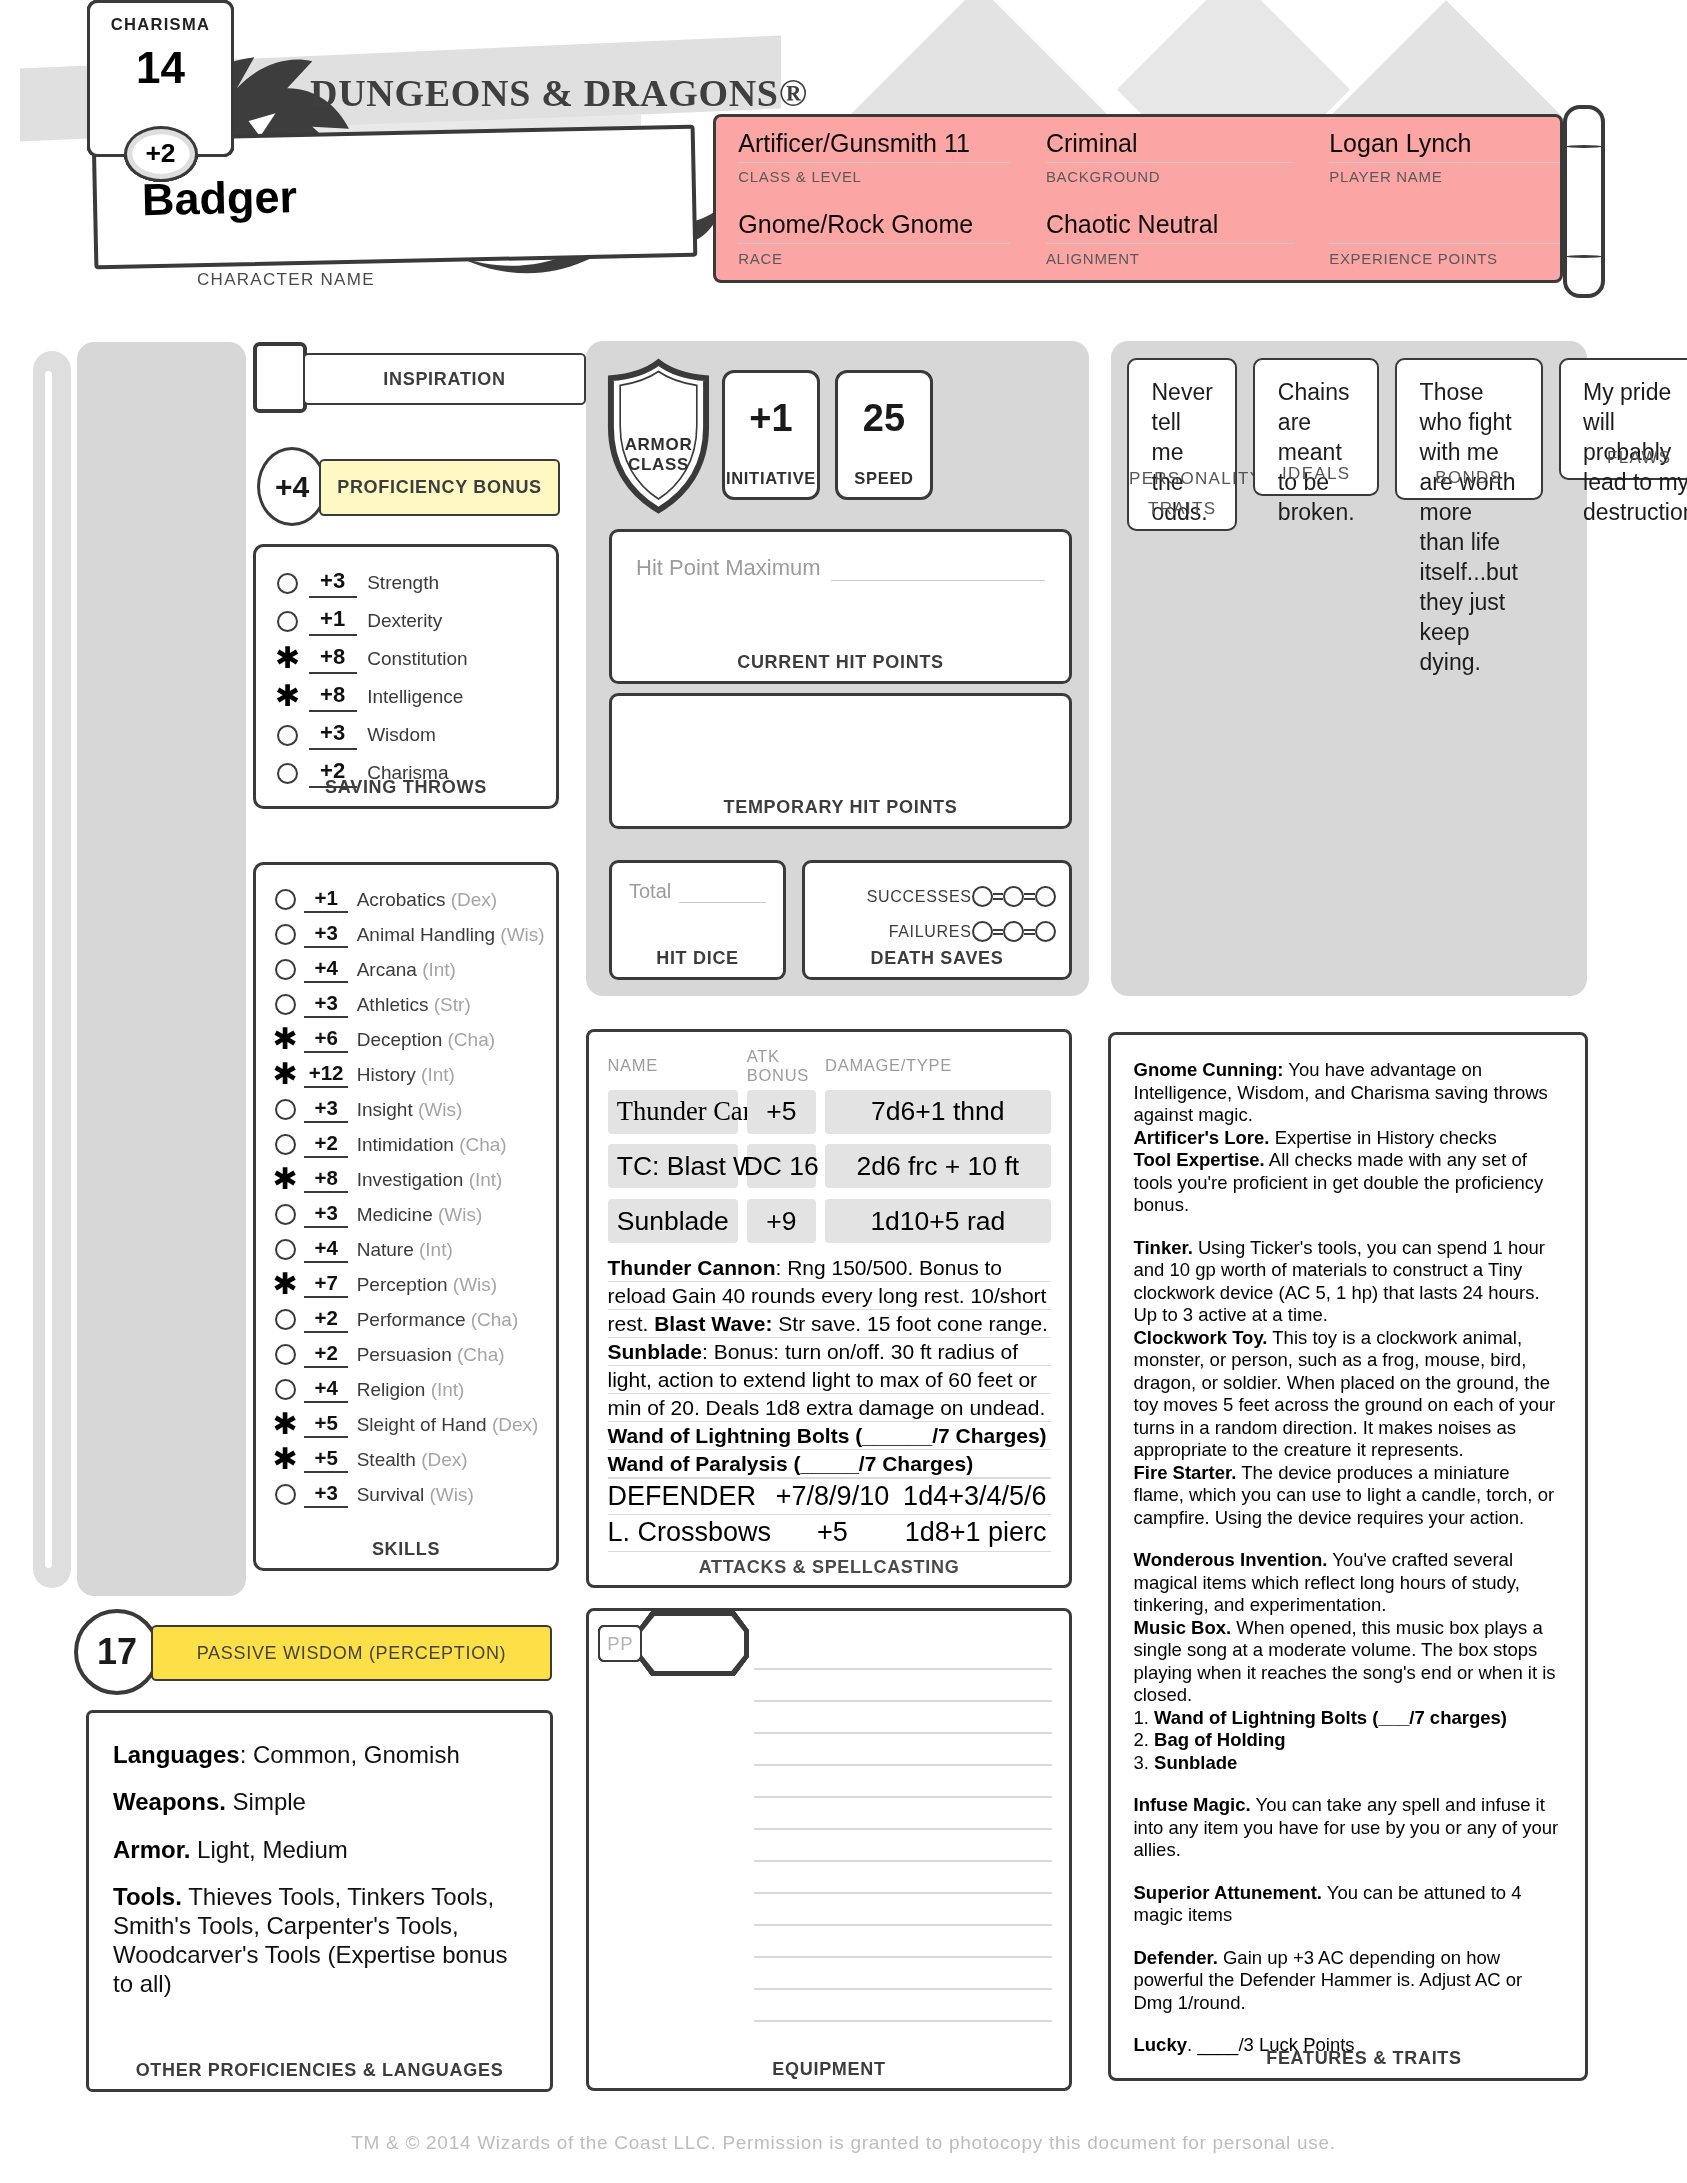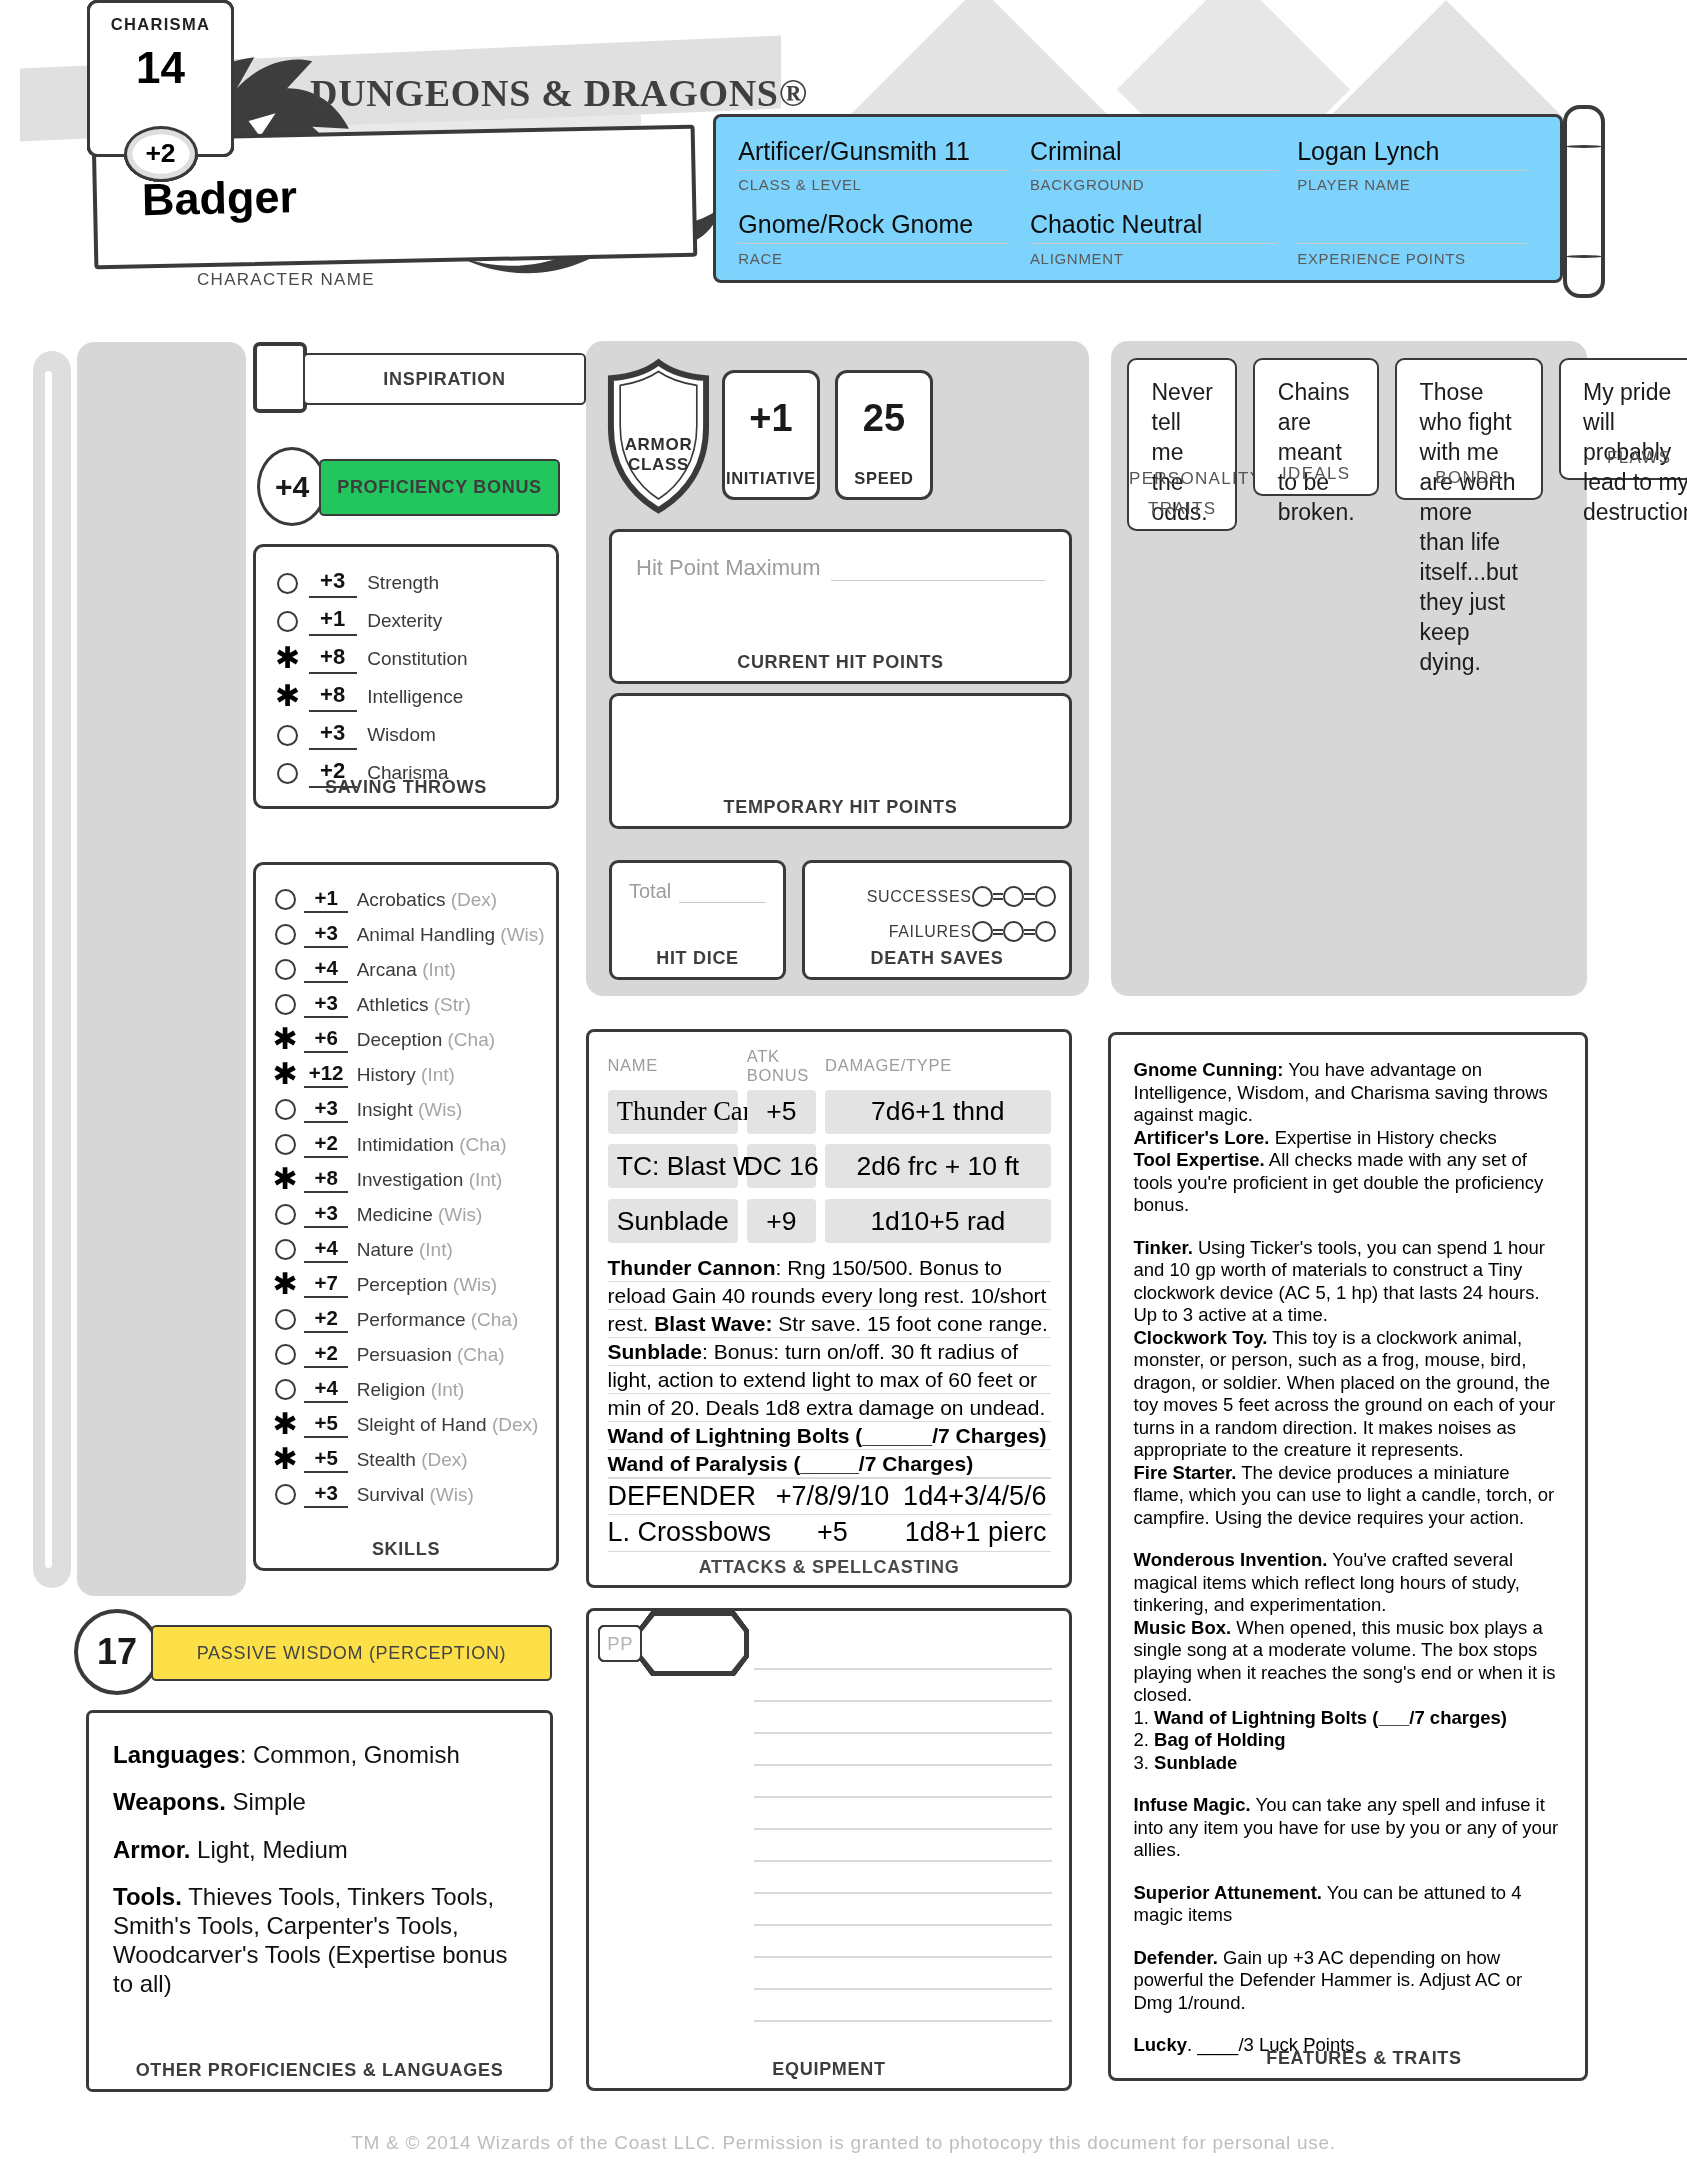--- a/index.html
+++ b/index.html
@@ -21,41 +21,41 @@
   .scroll-roll::before, .scroll-roll::after { content:""; position:absolute; left:-1.3px; right:-1.3px; height:0; border-top:3.3px solid #3a3a3a; border-radius:50%; }
   .scroll-roll::before { top:36px; } .scroll-roll::after { bottom:36px; }
 
   
   .logo-text { position:absolute; left:310px; top:71px; font-family:"Liberation Serif",serif; font-weight:bold; font-size:38px; letter-spacing:0.7px; color:#3f3f3f; white-space:nowrap; }
   .dragon { position:absolute; left:126px; top:36px; width:245px; height:232px; }
   .tail-swoosh { position:absolute; left:457px; top:195px; width:265px; height:83px; }
   .name-banner { position:absolute; left:93px; top:131px; width:603px; height:132px; background:#fff; border:4px solid #3a3a3a; border-radius:4px; transform:rotate(-1.2deg); }
   .char-name { position:absolute; left:45px; top:34px; font-size:45px; font-weight:bold; color:#000; }
   .char-name-label { position:absolute; left:197px; top:270px; font-size:17px; letter-spacing:1.3px; color:#4a4a4a; }
-  .info-box { position:absolute; left:713px; top:114px; width:850px; height:169px; background:#7dd3fc; border:3.3px solid #3a3a3a; border-radius:8px; display:grid; grid-template-columns:36% 33% 31%; grid-template-rows:1fr 1fr; padding:6.6px 17px 9.3px; }
+  .info-box { position:absolute; left:713px; top:114px; width:850px; height:169px; background:#fca5a5; border:3.3px solid #3a3a3a; border-radius:8px; display:grid; grid-template-columns:36% 33% 31%; grid-template-rows:1fr 1fr; padding:6.6px 17px 9.3px;gap:16px; }
   .hcell { display:flex; flex-direction:column; justify-content:flex-end; padding:0 14.6px 4px 5.3px; }
   .hcell .val { font-size:25px; color:#0d0d0d; min-height:32px; border-bottom:1.3px solid #c9c9c9; padding-bottom:4px; }
   .hcell .lab { font-size:15px; color:#5a5a5a; letter-spacing:0.7px; margin-top:5.3px; }
 
   
   .wbox { position:absolute; background:#fff; border:3.3px solid #3a3a3a; border-radius:10.6px; }
   .box-label { position:absolute; left:0; right:0; bottom:8px; text-align:center; font-weight:bold; font-size:18px; letter-spacing:0.7px; color:#3d3d3d; }
 
   
   .panel { position:absolute; background:#d7d7d7; border-radius:17px; }
   .panel-abilities { left:77px; top:342px; width:169px; height:1254px; }
   .ability { position:absolute; left:87px; width:147px; height:157px; background:#fff; border:3.3px solid #3a3a3a; border-radius:10.6px; text-align:center; }
   .ability .aname { margin-top:12px; font-size:16.5px; font-weight:bold; letter-spacing:1.3px; color:#222; }
   .ability .ascore { margin-top:9.3px; font-size:44px; font-weight:bold; color:#000; }
   .amod { position:absolute; left:50%; transform:translateX(-50%); bottom:-28px; width:74px; height:56px; background:#fff; border:3.3px solid #3a3a3a; border-radius:50%; box-shadow:inset 0 0 0 5.3px #dedede; font-size:26.5px; font-weight:bold; line-height:49px; color:#000; }
 
   .insp-square { position:absolute; left:253px; top:342px; width:54px; height:71px; background:#fff; border:4px solid #3a3a3a; border-radius:6.6px; }
   .insp-banner { position:absolute; left:303px; top:353px; width:283px; height:52px; background:#fff; border:2.6px solid #3a3a3a; border-radius:5.3px; display:flex; align-items:center; justify-content:center; font-weight:bold; font-size:18px; letter-spacing:0.7px; color:#3d3d3d; }
   .pb-ellipse { position:absolute; left:257px; top:447px; width:70px; height:79px; background:#fff; border:3.3px solid #3a3a3a; border-radius:50%; display:flex; align-items:center; justify-content:center; font-size:30px; font-weight:bold; }
-  .pb-banner { position:absolute; left:319px; top:459px; width:241px; height:57px; background:#22c55e; border:2.6px solid #3a3a3a; border-radius:5.3px; display:flex; align-items:center; justify-content:center; font-weight:bold; font-size:18px; letter-spacing:0.7px; color:#3d3d3d; }
+  .pb-banner { position:absolute; left:319px; top:459px; width:241px; height:57px; background:#fef9c3; border:2.6px solid #3a3a3a; border-radius:5.3px; display:flex; align-items:center; justify-content:center; font-weight:bold; font-size:18px; letter-spacing:0.7px; color:#3d3d3d; }
 
   .saves-box { left:253px; top:544px; width:306px; height:265px; padding:17px 0 0 21px; }
   .skills-box { left:253px; top:862px; width:306px; height:709px; padding:17px 0 0 18.5px; }
   .prow { display:flex; align-items:center; gap:10.6px; height:38px; }
   .skills-box .prow { height:35px; gap:8.6px; }
   .marker { flex:none; width:21px; height:21px; border:2.6px solid #3a3a3a; border-radius:50%; position:relative; }
   .marker.prof { border-color:transparent; }
   .marker.prof::before { content:"✱"; position:absolute; left:50%; top:50%; transform:translate(-50%,-54%); font-family:"DejaVu Sans",sans-serif; font-size:30px; color:#000; line-height:1; }
   .pmod { flex:none; min-width:48px; text-align:center; font-weight:bold; font-size:22px; border-bottom:2px solid #3a3a3a; padding-bottom:1.3px; color:#111; }
   .skills-box .pmod { min-width:44px; font-size:20.5px; }

